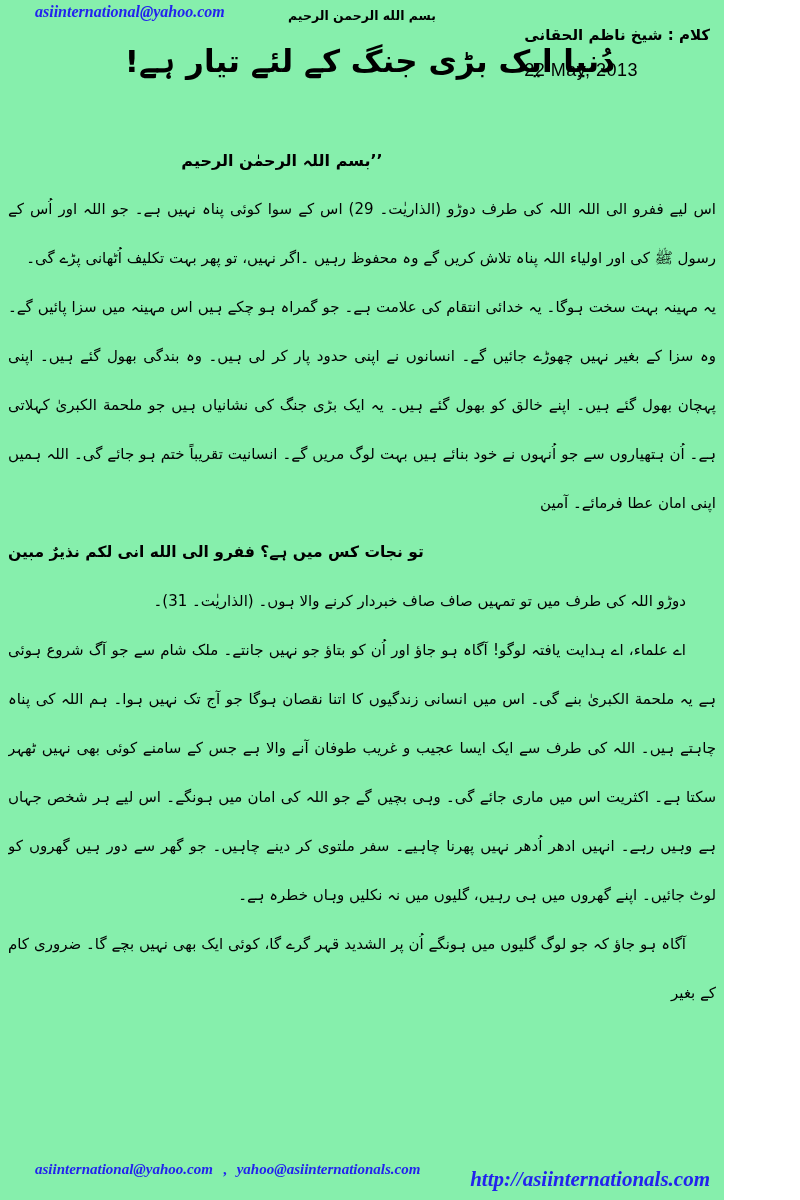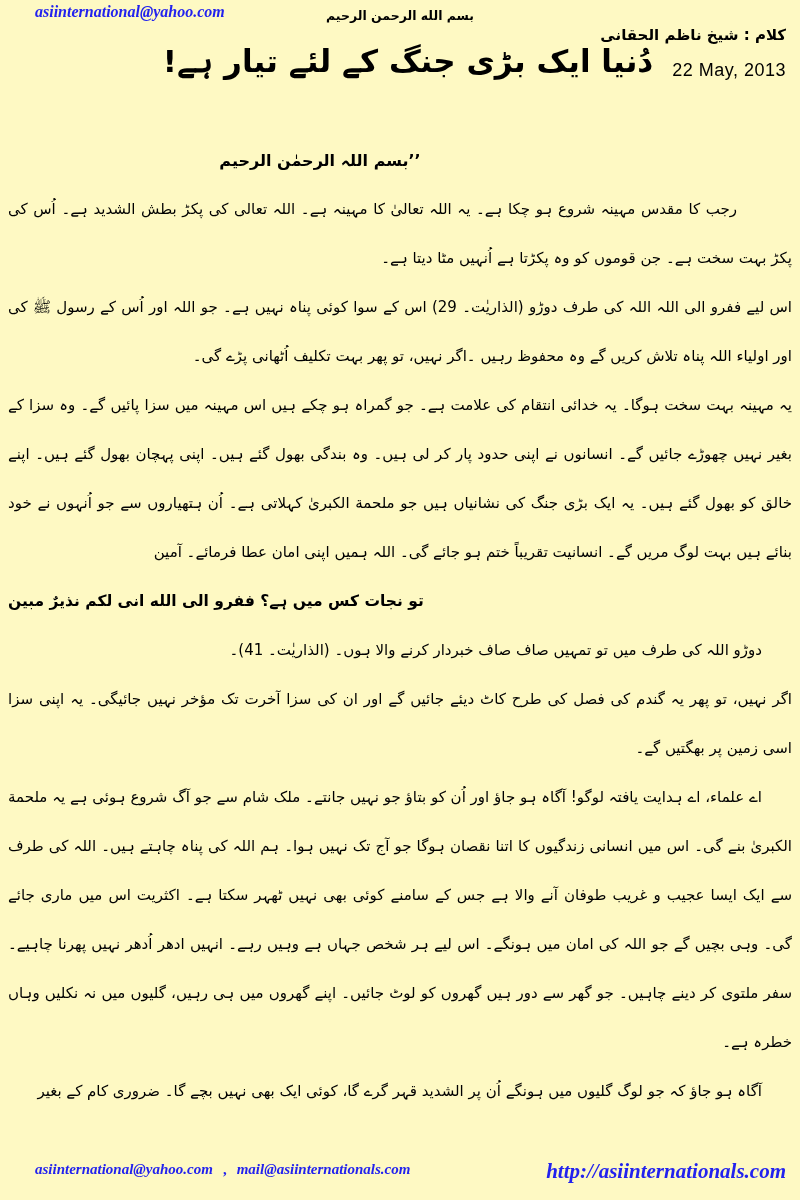--- a/index.html
+++ b/index.html
@@ -1,20 +1,20 @@
 <!DOCTYPE html>
 <html lang="ur" style="--link-blue: #2222ee;"><head>
 <meta charset="utf-8">
 <style>
   html, body { margin: 0; padding: 0; background: #ffffff; }
   .page {
     position: relative;
-    width: 800px;
+    width: 724px;
     height: 1200px;
-    background: #fef9c3;
+    background: #86efac;
     overflow: hidden;
     font-family: "DejaVu Sans", sans-serif;
     color: #000000;
   }
 
   
   .top-email {
     position: absolute;
     top: 3px;
     left: 35px;
@@ -34,21 +34,21 @@
     text-align: center;
     direction: rtl;
     font-size: 12.5px;
     font-weight: bold;
     color: #000;
   }
   .author-block {
     position: absolute;
     top: 26px;
     right: 14px;
-    text-align: right;
+    text-align: left;
   }
   .author-line {
     direction: rtl;
     font-size: 15px;
     font-weight: bold;
     white-space: nowrap;
   }
   .date-line {
     font-family: "Liberation Sans", sans-serif;
     font-size: 18px;
@@ -110,21 +110,21 @@
     color: var(--link-blue, #2222ee);
   }
   .footer-left a {
     color: var(--link-blue, #2222ee);
     text-decoration: none;
     cursor: pointer;
   }
   .footer-sep { margin: 0 10px; font-style: normal; }
   .footer-site {
     position: absolute;
-    bottom: 16px;
+    bottom: 8px;
     right: 14px;
     font-family: "Liberation Serif", serif;
     font-style: italic;
     font-weight: bold;
     font-size: 21px;
     color: var(--link-blue, #2222ee);
     text-decoration: none;
     cursor: pointer;
   }
 </style>
@@ -139,29 +139,27 @@
 
   <div class="author-block">
     <div class="author-line">کلام : شیخ ناظم الحقانی</div>
     <div class="date-line">22 May, 2013</div>
   </div>
 
   <h1 class="doc-title">دُنیا ایک بڑی جنگ کے لئے تیار ہے!</h1>
 
   <div class="content">
     <p class="opening">’’بسم اللہ الرحمٰن الرحیم</p>
-    <p class="indent-lg">رجب کا مقدس مہینہ شروع ہو چکا ہے۔ یہ اللہ تعالیٰ کا مہینہ ہے۔ اللہ تعالی کی پکڑ بطش الشدید ہے۔ اُس کی پکڑ بہت سخت ہے۔ جن قوموں کو وہ پکڑتا ہے اُنہیں مٹا دیتا ہے۔</p>
     <p>اس لیے ففرو الی اللہ اللہ کی طرف دوڑو (الذاریٰت۔ 29) اس کے سوا کوئی پناہ نہیں ہے۔ جو اللہ اور اُس کے رسول ﷺ کی اور اولیاء اللہ پناہ تلاش کریں گے وہ محفوظ رہیں ۔اگر نہیں، تو پھر بہت تکلیف اُٹھانی پڑے گی۔</p>
     <p>یہ مہینہ بہت سخت ہوگا۔ یہ خدائی انتقام کی علامت ہے۔ جو گمراہ ہو چکے ہیں اس مہینہ میں سزا پائیں گے۔ وہ سزا کے بغیر نہیں چھوڑے جائیں گے۔ انسانوں نے اپنی حدود پار کر لی ہیں۔ وہ بندگی بھول گئے ہیں۔ اپنی پہچان بھول گئے ہیں۔ اپنے خالق کو بھول گئے ہیں۔ یہ ایک بڑی جنگ کی نشانیاں ہیں جو ملحمة الکبریٰ کہلاتی ہے۔ اُن ہتھیاروں سے جو اُنہوں نے خود بنائے ہیں بہت لوگ مریں گے۔ انسانیت تقریباً ختم ہو جائے گی۔ اللہ ہمیں اپنی امان عطا فرمائے۔ آمین</p>
     <p class="center-line">تو نجات کس میں ہے؟ ففرو الی الله انی لکم نذیرٌ مبین</p>
-    <p class="indent-sm">دوڑو اللہ کی طرف میں تو تمہیں صاف صاف خبردار کرنے والا ہوں۔ (الذاریٰت۔ 41)۔</p>
-    <p>اگر نہیں، تو پھر یہ گندم کی فصل کی طرح کاٹ دیئے جائیں گے اور ان کی سزا آخرت تک مؤخر نہیں جائیگی۔ یہ اپنی سزا اسی زمین پر بھگتیں گے۔</p>
+    <p class="indent-sm">دوڑو اللہ کی طرف میں تو تمہیں صاف صاف خبردار کرنے والا ہوں۔ (الذاریٰت۔ 31)۔</p>
     <p class="indent-sm">اے علماء، اے ہدایت یافتہ لوگو! آگاہ ہو جاؤ اور اُن کو بتاؤ جو نہیں جانتے۔ ملک شام سے جو آگ شروع ہوئی ہے یہ ملحمة الکبریٰ بنے گی۔ اس میں انسانی زندگیوں کا اتنا نقصان ہوگا جو آج تک نہیں ہوا۔ ہم اللہ کی پناہ چاہتے ہیں۔ اللہ کی طرف سے ایک ایسا عجیب و غریب طوفان آنے والا ہے جس کے سامنے کوئی بھی نہیں ٹھہر سکتا ہے۔ اکثریت اس میں ماری جائے گی۔ وہی بچیں گے جو اللہ کی امان میں ہونگے۔ اس لیے ہر شخص جہاں ہے وہیں رہے۔ انہیں ادھر اُدھر نہیں پھرنا چاہیے۔ سفر ملتوی کر دینے چاہیں۔ جو گھر سے دور ہیں گھروں کو لوٹ جائیں۔ اپنے گھروں میں ہی رہیں، گلیوں میں نہ نکلیں وہاں خطرہ ہے۔</p>
     <p class="indent-sm">آگاہ ہو جاؤ کہ جو لوگ گلیوں میں ہونگے اُن پر الشدید قہر گرے گا،  کوئی ایک بھی نہیں بچے گا۔ ضروری کام کے بغیر</p>
   </div>
 
   <div class="footer-left">
-    <a>asiinternational@yahoo.com</a><span class="footer-sep">,</span><a>mail@asiinternationals.com</a>
+    <a>asiinternational@yahoo.com</a><span class="footer-sep">,</span><a>yahoo@asiinternationals.com</a>
   </div>
 
   <a class="footer-site">http://asiinternationals.com</a>
 
 </div>
 
 </body></html>

